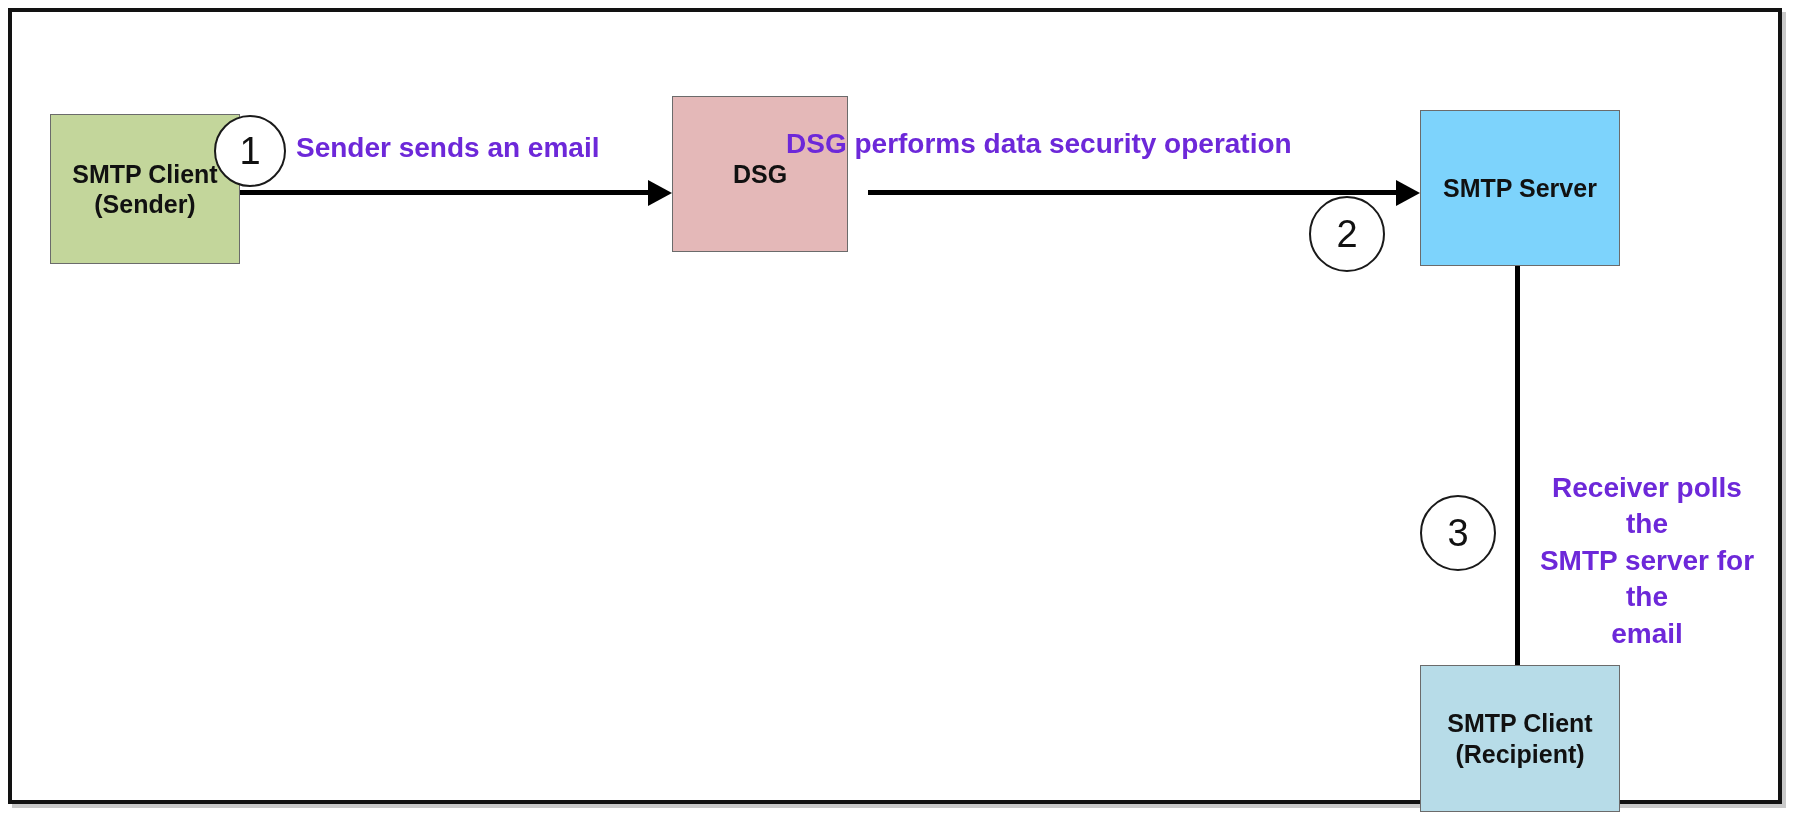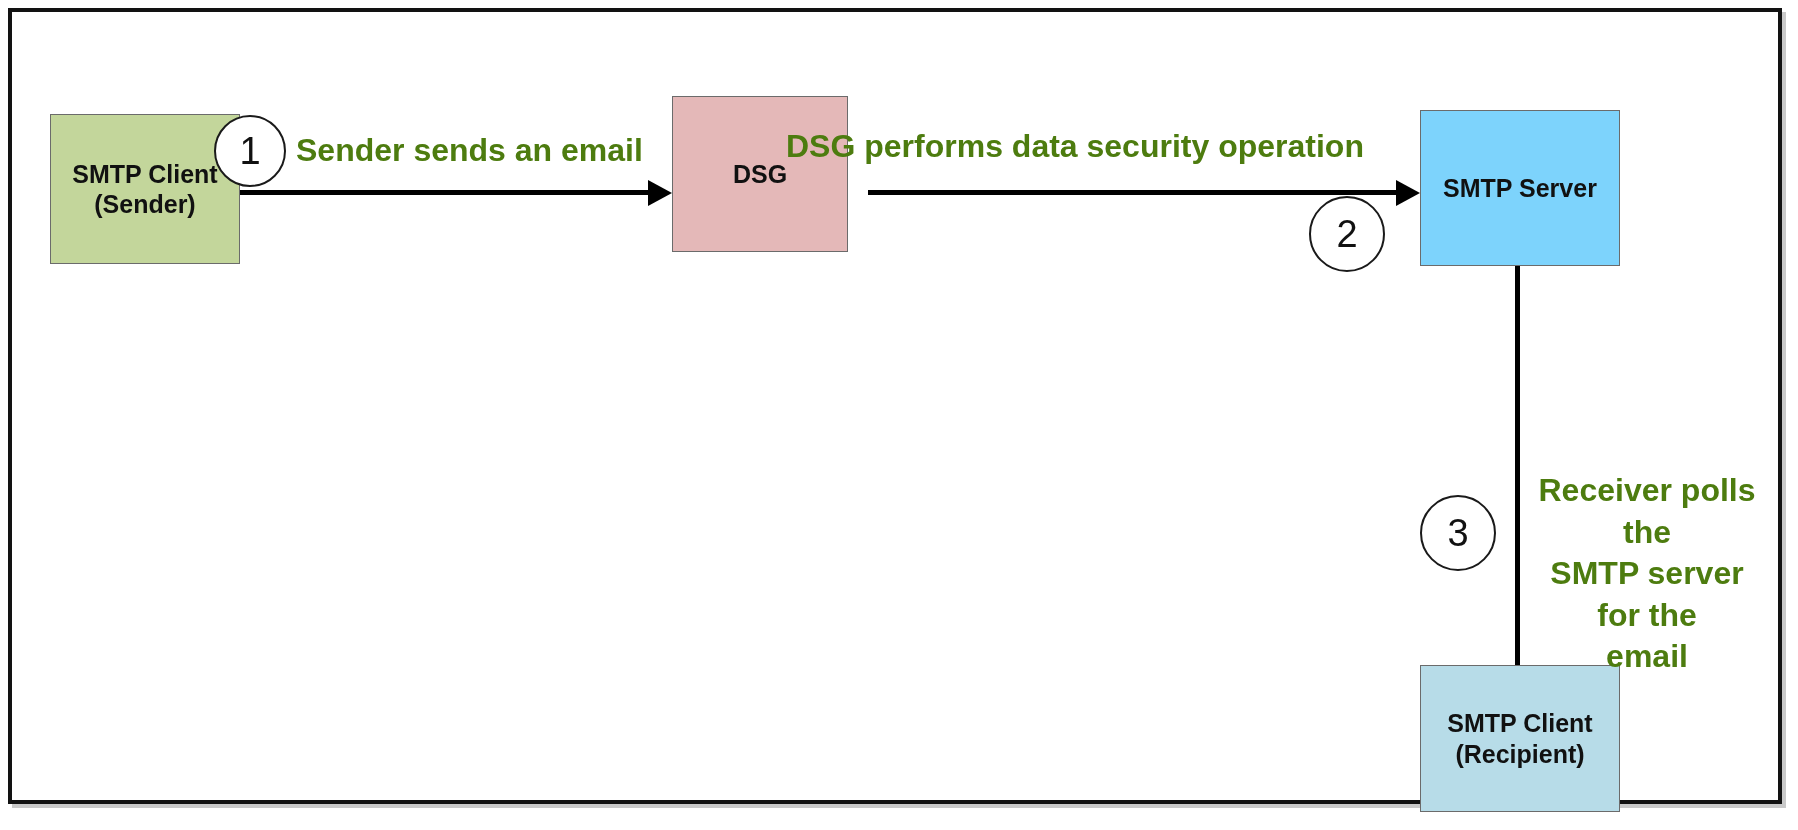--- a/index.html
+++ b/index.html
@@ -143,22 +143,22 @@
     z-index: 4;
   }
   #step-1 { left: 214px; top: 115px; width: 68px; height: 68px; }
   #step-2 { left: 1309px; top: 196px; width: 72px; height: 72px; }
   #step-3 { left: 1420px; top: 495px; width: 72px; height: 72px; }
 
   
   .edge-label {
     position: absolute;
     font-weight: bold;
-    font-size: 32px;
-    color: #4d7c0f;
+    font-size: 28px;
+    color: #6d28d9;
     z-index: 4;
     white-space: pre-line;
     line-height: 1.3;
   }
   #label-1 { left: 296px; top: 130px; }
   #label-2 { left: 786px; top: 126px; }
   #label-3 {
     left: 1528px;
     top: 470px;
     width: 238px;

